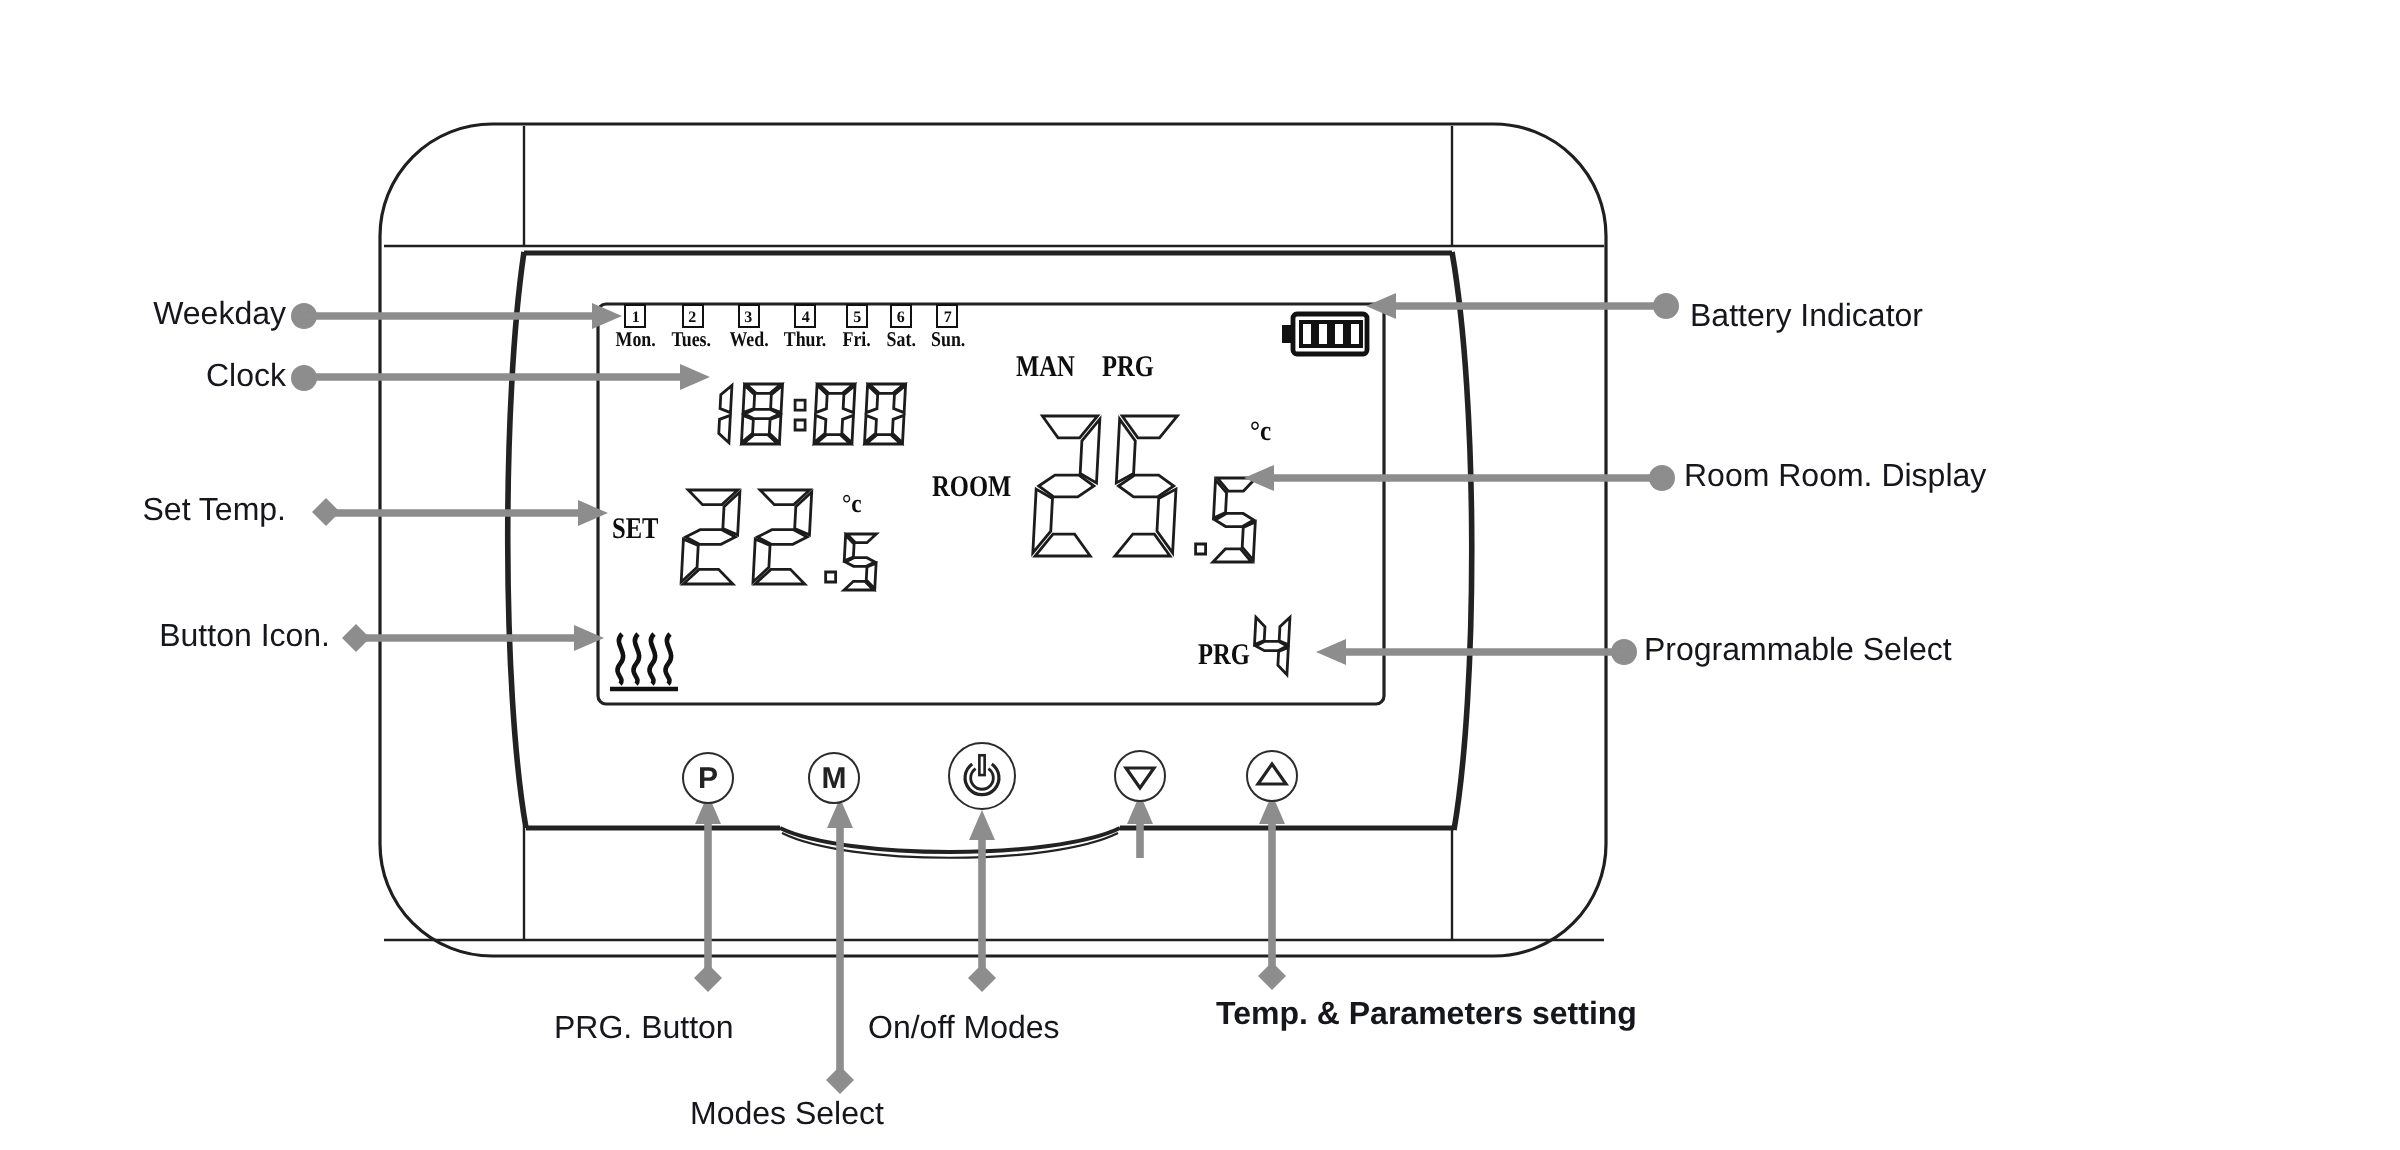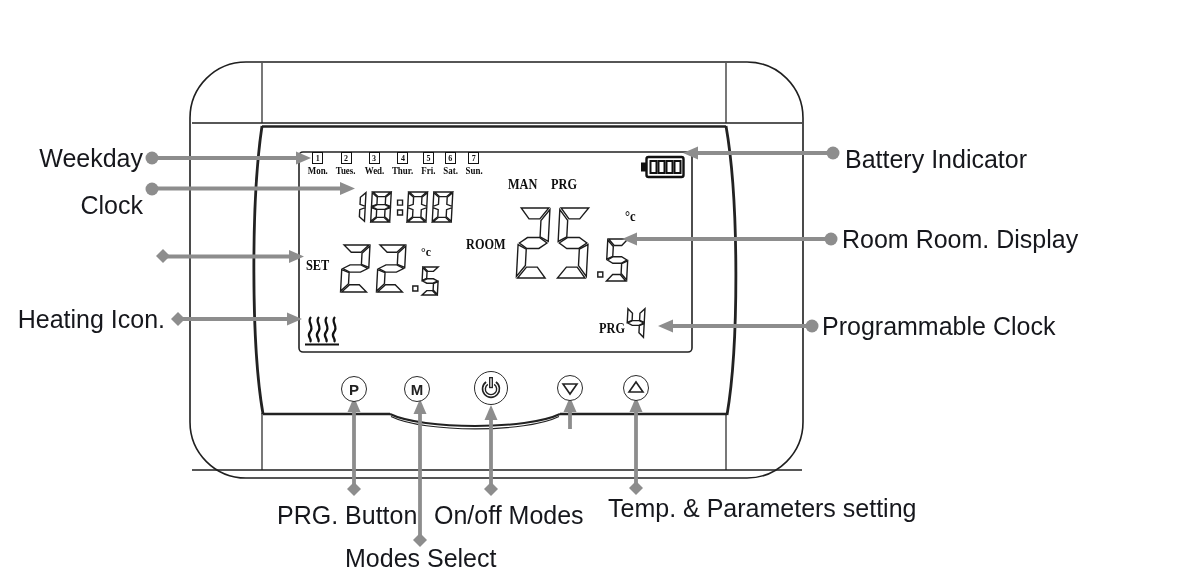--- a/index.html
+++ b/index.html
@@ -1,19 +1,19 @@
 <!DOCTYPE html>
 <html><head>
 <meta charset="utf-8">
 <style>
   html,body{margin:0;padding:0;background:#fff;}
   .stage{position:relative;width:1200px;height:575px;background:#fff;overflow:hidden;
          font-family:"Liberation Sans",sans-serif;}
   .art{position:absolute;left:0;top:0;}
-  .label{position:absolute;font-size:25px;color:#16171c;line-height:22px;white-space:nowrap;}
+  .label{position:absolute;font-size:16px;color:#16171c;line-height:22px;white-space:nowrap;}
   .r{text-align:right;}
   .lcdt{position:absolute;font-family:"Liberation Serif",serif;font-weight:bold;color:#0e0e0e;
         line-height:1;white-space:nowrap;transform-origin:0 0;transform:scaleX(0.82);}
   .unit{position:absolute;font-family:"Liberation Serif",serif;font-weight:bold;color:#0e0e0e;
         line-height:1;transform-origin:0 0;transform:scaleX(0.9);}
   #weekday-row{position:absolute;left:306px;top:152px;width:178px;display:flex;
                justify-content:space-between;}
   .wd{display:flex;flex-direction:column;align-items:center;}
   .wd-box{width:9px;height:10px;border:1.6px solid #111;display:flex;align-items:center;
           justify-content:center;font:bold 8px "Liberation Serif",serif;color:#0e0e0e;}
@@ -284,23 +284,24 @@
     <polygon points="4,7 18,7 11,17" fill="#fff" stroke="#222" stroke-width="1.6"></polygon>
   </svg>
 </div>
 <div class="btn" style="left:623px;top:375px;width:26px;height:26px;">
   <svg width="22" height="22" viewBox="0 0 22 22">
     <polygon points="4,15 18,15 11,5" fill="#fff" stroke="#222" stroke-width="1.6"></polygon>
   </svg>
 </div>
 
 <div class="label r" style="left:0;width:143px;top:147px;">Weekday</div>
-<div class="label r" style="left:0;width:143px;top:178px;margin-top:16px;">Clock</div>
-<div class="label r" style="left:0;width:165px;top:308px;">Heating Icon.</div>
+<div class="label r" style="left:0;width:143px;top:178px;">Clock</div>
+<div class="label r" style="left:0;width:143px;top:245px;">Set Temp.</div>
+<div class="label r" style="left:0;width:165px;top:308px;">Button Icon.</div>
 <div class="label" style="left:845px;top:148px;">Battery Indicator</div>
 <div class="label" style="left:842px;top:228px;">Room Room. Display</div>
-<div class="label" style="left:822px;top:315px;">Programmable Clock</div>
+<div class="label" style="left:822px;top:315px;">Programmable Select</div>
 <div class="label" style="left:277px;top:504px;">PRG. Button</div>
 <div class="label" style="left:434px;top:504px;">On/off Modes</div>
-<div class="label" style="left:608px;top:497px;">Temp. &amp; Parameters setting</div>
+<div class="label" style="left:608px;top:497px;font-weight:bold;">Temp. &amp; Parameters setting</div>
 <div class="label" style="left:345px;top:547px;">Modes Select</div>
 
 </div>
 
 </body></html>

